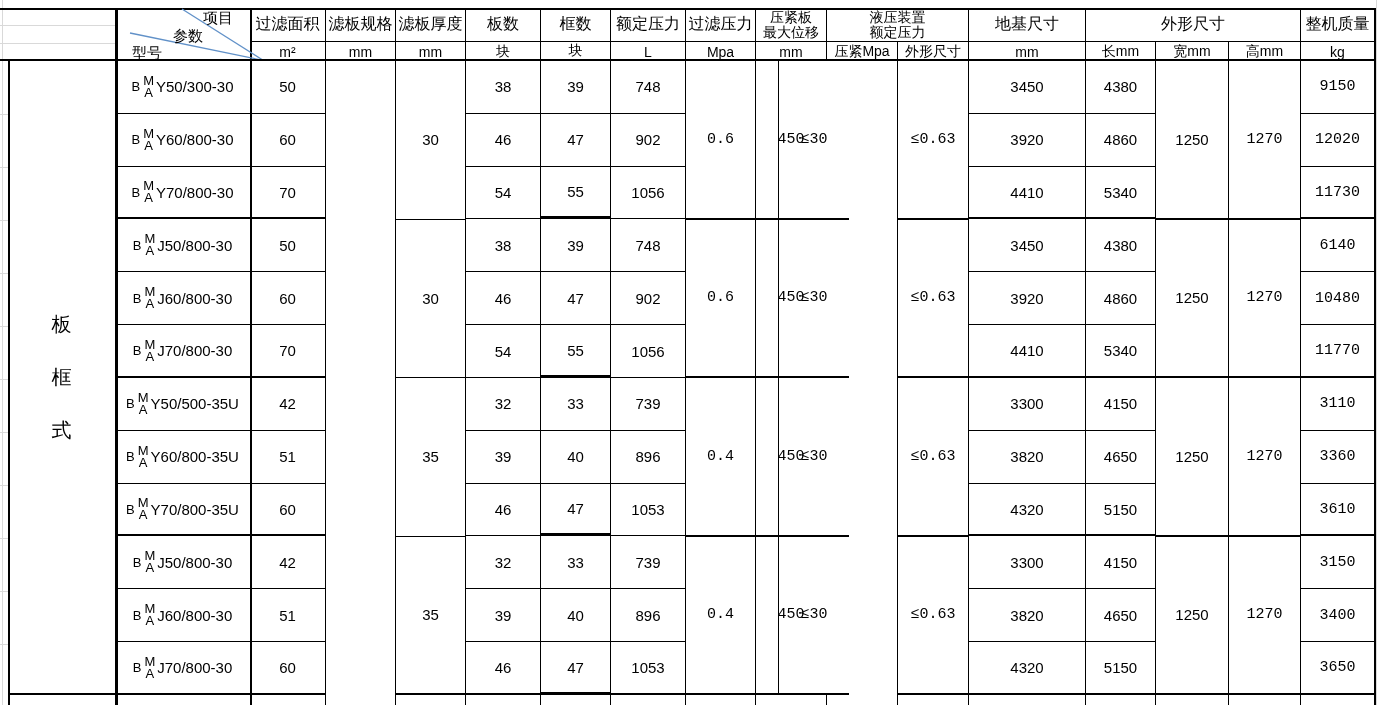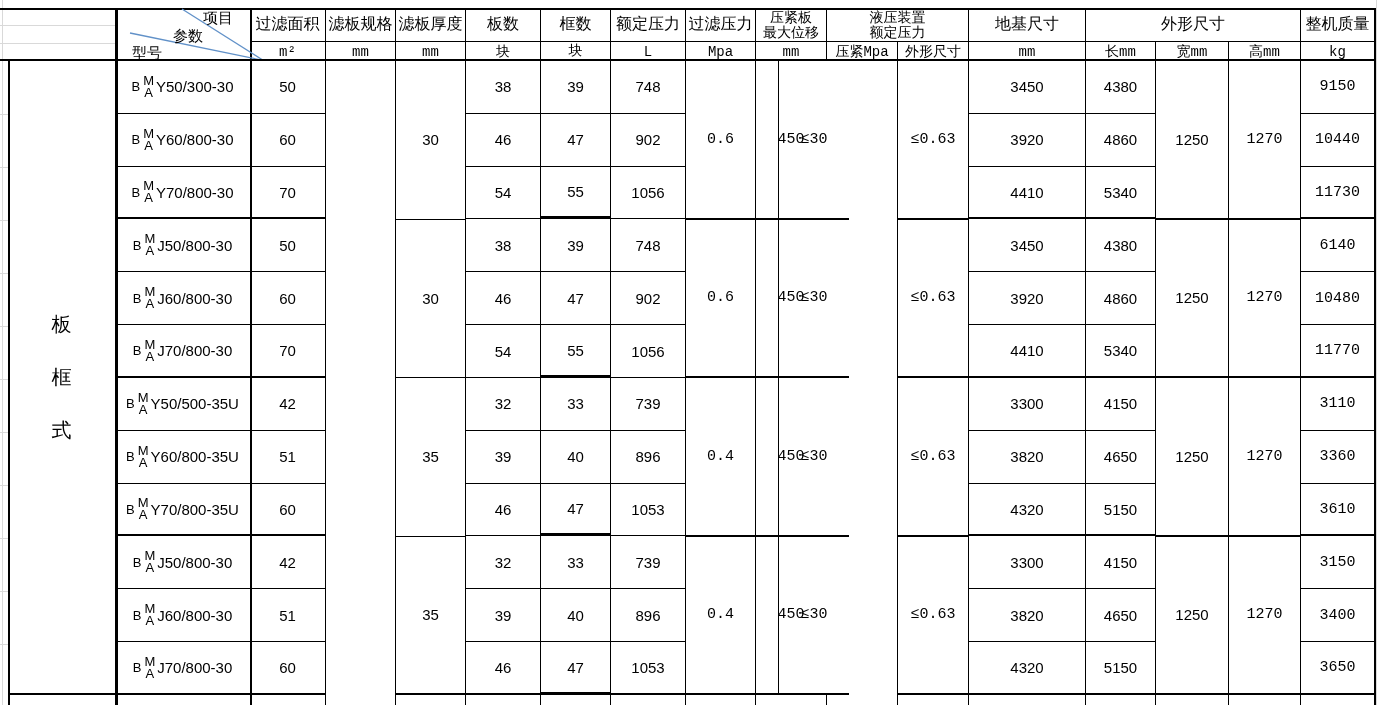--- a/index.html
+++ b/index.html
@@ -15,21 +15,21 @@
 .cf .ge{border-bottom-width:3px}
 .cd .ge{border-bottom-width:2px}
 .m4 .c{border-bottom-width:2px}
 .t4 .c{border-bottom-width:1px}
 .m4 .c:last-child,.t4 .c:last-child{border-bottom-width:2.5px}
 .mono{font-family:"Liberation Mono","DejaVu Sans Mono",monospace}
 .hl{position:absolute;background:#000}
 .gl{position:absolute;background:#d9d9d9}
 .tick{position:absolute;left:0;width:8px;height:1px;background:#d9d9d9}
 .hc{position:absolute;top:8px;height:34px;display:flex;align-items:center;justify-content:center;border-bottom:1px solid #000;font-family:"Liberation Serif",serif;font-size:16px;white-space:nowrap;overflow:hidden}
-.hu{position:absolute;top:42px;height:19px;display:flex;align-items:center;justify-content:center;font-family:Liberation Mono, monospace;font-size:14px;white-space:nowrap;overflow:hidden}
+.hu{position:absolute;top:42px;height:19px;display:flex;align-items:center;justify-content:center;font-family:Liberation Sans, sans-serif;font-size:14px;white-space:nowrap;overflow:hidden}
 .h2{flex-direction:column;line-height:15px;font-size:14px}
 .corner{position:absolute;left:129px;top:8px;width:135px;height:53px}
 .corner span{position:absolute;font-family:"Liberation Serif",serif;font-size:15px}
 .cat{position:absolute;left:8px;top:61px;width:107px;height:634px;display:flex;flex-direction:column;align-items:center;justify-content:center;gap:26px;border-bottom:2.5px solid #000;font-family:"Liberation Serif",serif;font-size:20px}
 .mb{font-size:13px;margin-right:3px}
 .stk{display:inline-flex;flex-direction:column;align-items:center;font-size:13px;line-height:12px;margin-right:2px}
 .pv{position:absolute;top:695px;width:1px;height:10px;background:#000}
 </style>
 </head>
 <body>
@@ -343,21 +343,21 @@
 
 <div class="col r4 m4 bl mono" style="left:1228px;width:72px">
   <div class="c">1270</div>
   <div class="c">1270</div>
   <div class="c">1270</div>
   <div class="c">1270</div>
 </div>
 
 <div class="col r12 cd bl mono" style="left:1300px;width:74px">
   <div class="c">9150</div>
-  <div class="c">10440</div>
+  <div class="c">12020</div>
   <div class="c ge">11730</div>
   <div class="c">6140</div>
   <div class="c">10480</div>
   <div class="c ge">11770</div>
   <div class="c">3110</div>
   <div class="c">3360</div>
   <div class="c ge">3610</div>
   <div class="c">3150</div>
   <div class="c">3400</div>
   <div class="c ge">3650</div>

